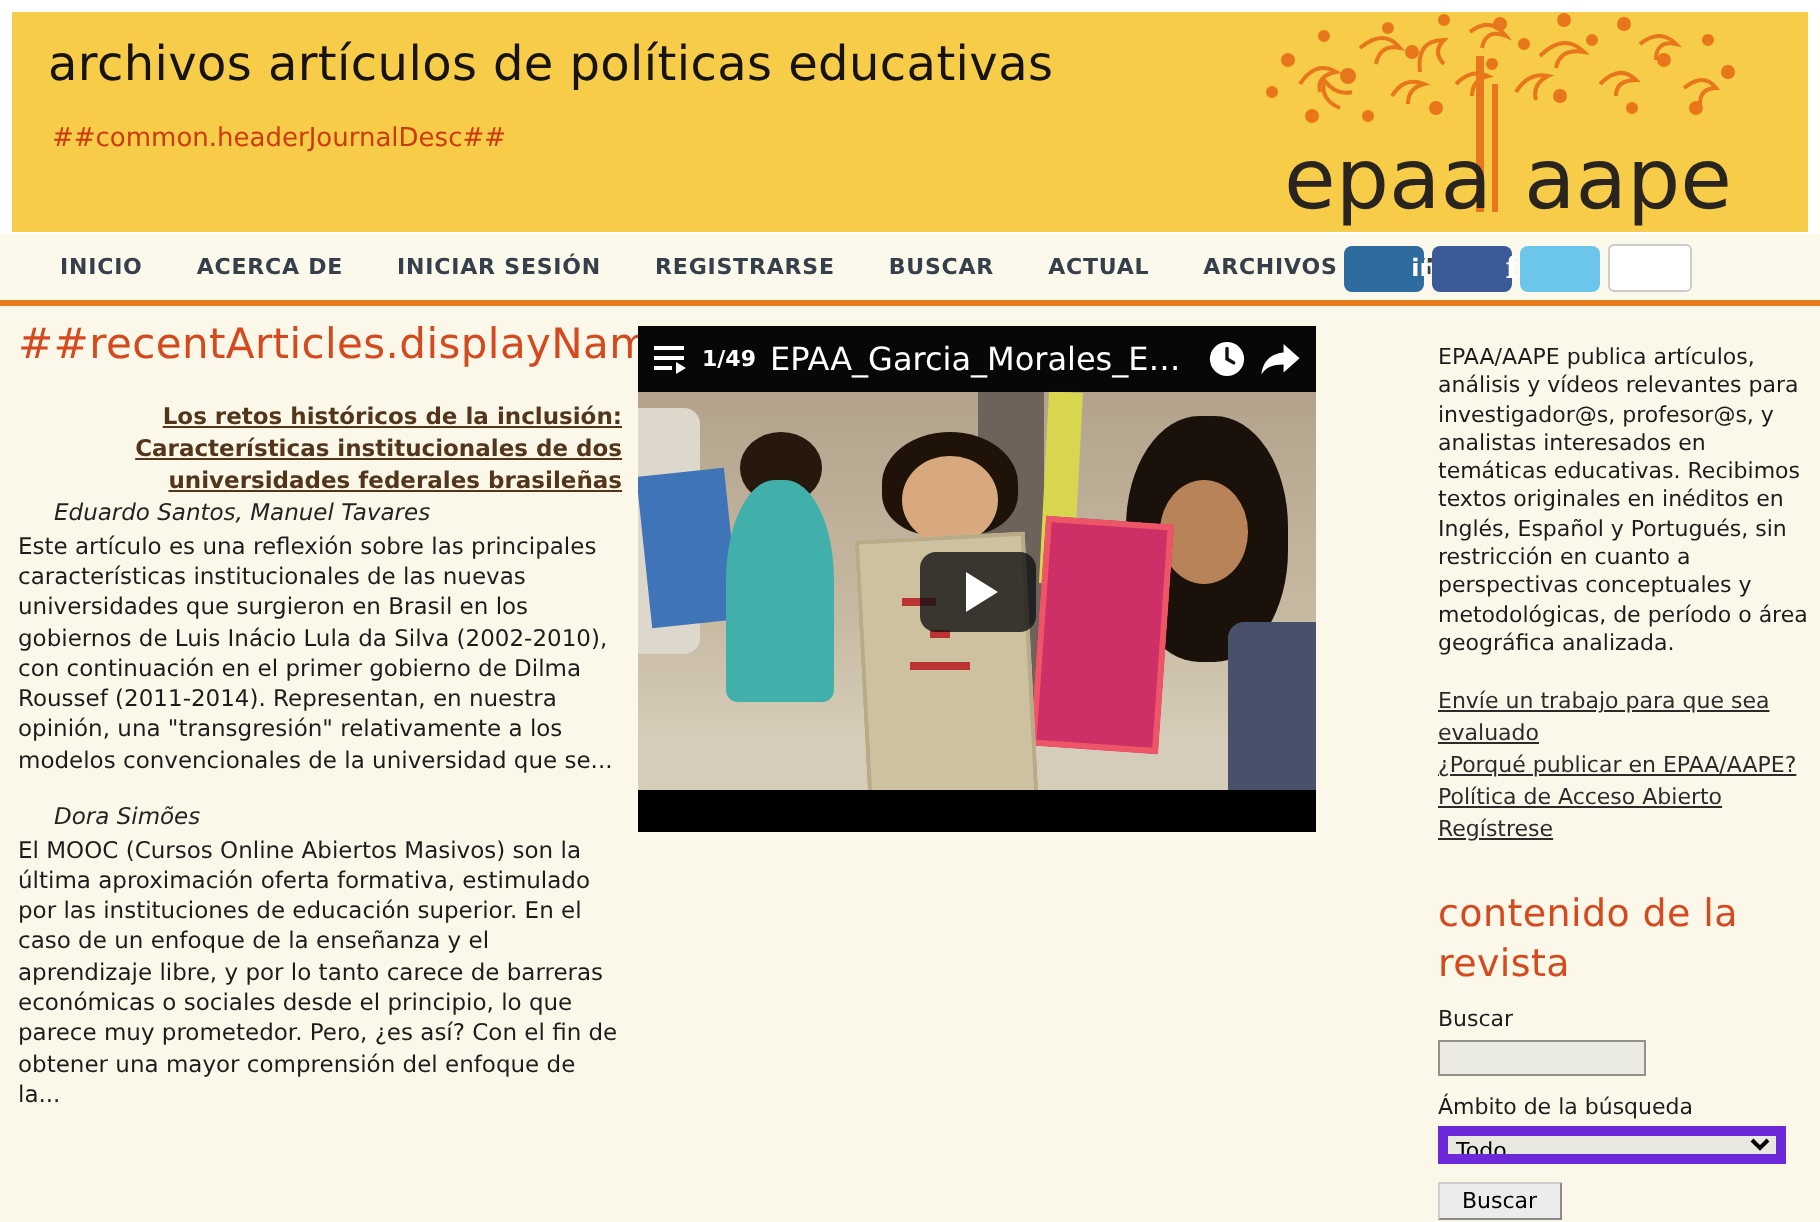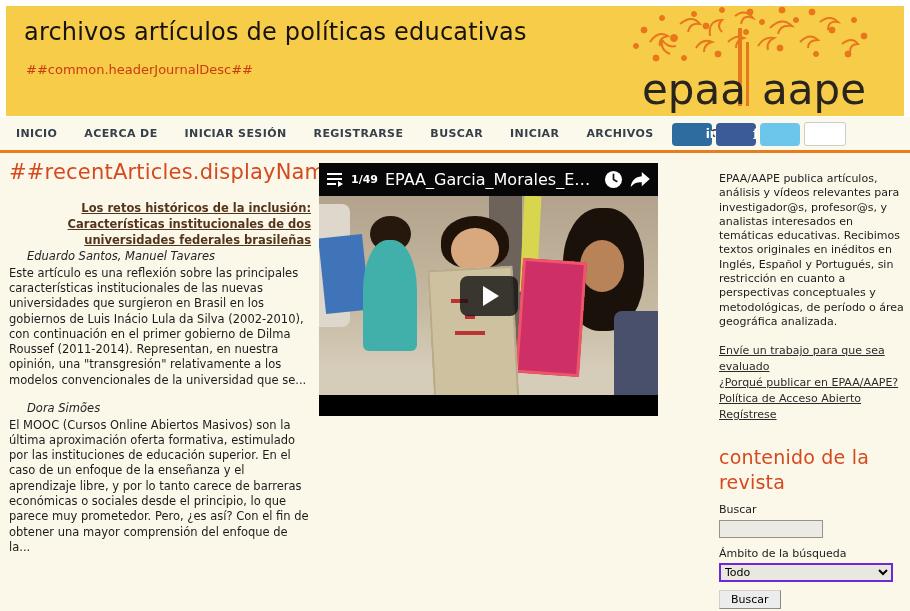--- a/index.html
+++ b/index.html
@@ -12,21 +12,21 @@
     color:#1a1a1a;
   }
   
   .header-zone { position:absolute; top:0; left:0; right:0; height:117px; background:#ffffff; padding:6px 6px 1px 6px; }
   .header-band { position:relative; width:100%; height:100%; background:#f7cc49; }
   .journal-title { position:absolute; left:18px; top:12px; font-size:24px; color:#171310; letter-spacing:0.2px; }
   .journal-desc { position:absolute; left:20px; top:56px; font-size:13px; color:#cc3a12; }
   .logo { position:absolute; right:4px; top:-4px; width:290px; height:114px; }
   
   .nav { position:absolute; top:117px; left:0; right:0; height:36px; background:#fbf8ec;
-         border-bottom:3px solid #e87d1e; display:flex; align-items:center; padding-left:16px; }
+         border-bottom:3px solid #e87d1e; display:flex; align-items:center; padding-left:30px; }
   .nav-item { font-size:11px; font-weight:bold; color:#36404a; letter-spacing:0.4px; margin-right:27px; cursor:pointer; white-space:nowrap; }
   .social { position:absolute; left:672px; top:122px; display:flex; align-items:center; gap:4px; }
   .sicon { width:23px; height:23px; border-radius:4px; display:flex; align-items:center; justify-content:center; cursor:pointer;padding-left:40px; }
   .sicon.linkedin { background:#2e6b9e; color:#fff; font-size:12px; font-weight:bold; }
   .sicon.facebook { background:#3a5a98; color:#fff; font-size:15px; font-weight:bold; font-family:"DejaVu Serif",serif; }
   .sicon.twitter  { background:#6cc5ea; }
   .sicon.youtube  { width:31px; height:24px; border-radius:3px; overflow:hidden; flex-direction:column; background:#fff; border:1px solid #ccc; }
   .yt-top { display:block; width:100%; height:11px; background:#fff; color:#111; font-size:8px; font-weight:bold; text-align:center; line-height:11px; }
   .yt-bottom { display:block; width:100%; height:11px; background:#c4302b; color:#fff; font-size:8px; font-weight:bold; text-align:center; line-height:11px; border-radius:2px; }
   
@@ -73,21 +73,21 @@
   .vbottombar { height:21px; background:#000; flex:0 0 auto; }
   
   .sidebar { position:absolute; left:719px; top:172px; width:188px; font-size:11px; line-height:1.3; }
   .about-text { color:#1c1c1c; }
   .side-links { margin-top:14px; }
   .side-link { display:block; color:#2b2b2b; text-decoration:underline; line-height:1.45; cursor:pointer; }
   .side-heading { font-size:19px; color:#d4491d; font-weight:400; letter-spacing:0.2px; }
   .jc-section { margin-top:22px; }
   .form-label { display:block; margin-top:9px; color:#1c1c1c; }
   .search-input { width:104px; height:18px; border:1px solid #959388; background:#ecebe3; margin-top:2px; font-size:11px; padding:0 3px; }
-  .scope-select { width:174px; height:19px; border:2px solid #6d28d9; background:#e9e8e0; font-size:11px; margin-top:2px; font-family:inherit; }
+  .scope-select { width:174px; height:19px; border:5px solid #6d28d9; background:#e9e8e0; font-size:11px; margin-top:2px; font-family:inherit; }
   .btn { margin-top:8px; font-size:11px; font-family:inherit; background:#ececec; border:1px solid #8a8a8a;
          border-top-color:#cfcfcf; border-left-color:#cfcfcf; padding:2px 11px; cursor:pointer; }
 </style>
 </head>
 <body>
 
 <div class="header-zone">
   <div class="header-band">
     <div class="journal-title">archivos artículos de políticas educativas</div>
     <div class="journal-desc">##common.headerJournalDesc##</div>
@@ -141,21 +141,21 @@
     </div>
   </div>
 </div>
 
 <div class="nav">
   <span class="nav-item">INICIO</span>
   <span class="nav-item">ACERCA DE</span>
   <span class="nav-item">INICIAR SESIÓN</span>
   <span class="nav-item">REGISTRARSE</span>
   <span class="nav-item">BUSCAR</span>
-  <span class="nav-item">INICIAR</span>
+  <span class="nav-item">ACTUAL</span>
   <span class="nav-item">ARCHIVOS</span>
   <span class="nav-item">AVISOS</span>
 </div>
 <div class="social">
   <span class="sicon linkedin">in</span>
   <span class="sicon facebook">f</span>
   <span class="sicon twitter">
     <svg width="15" height="13" viewBox="0 0 24 20">
         <path fill="#fff" d="M24,2.4c-0.9,0.4-1.8,0.7-2.8,0.8c1-0.6,1.8-1.6,2.2-2.7c-1,0.6-2,1-3.1,1.2C19.4,0.7,18.1,0,16.7,0c-2.7,0-4.9,2.2-4.9,4.9c0,0.4,0,0.8,0.1,1.1C7.8,5.8,4.1,3.9,1.7,0.9C1.2,1.7,1,2.5,1,3.4c0,1.7,0.9,3.2,2.2,4.1C2.4,7.5,1.6,7.2,1,6.9v0.1c0,2.4,1.7,4.4,3.9,4.8c-0.4,0.1-0.8,0.2-1.3,0.2c-0.3,0-0.6,0-0.9-0.1c0.6,2,2.4,3.4,4.6,3.4c-1.7,1.3-3.8,2.1-6.1,2.1c-0.4,0-0.8,0-1.2-0.1c2.2,1.4,4.8,2.2,7.5,2.2c9.1,0,14-7.5,14-14c0-0.2,0-0.4,0-0.6C22.5,4.3,23.3,3.4,24,2.4z"></path>
       </svg>

